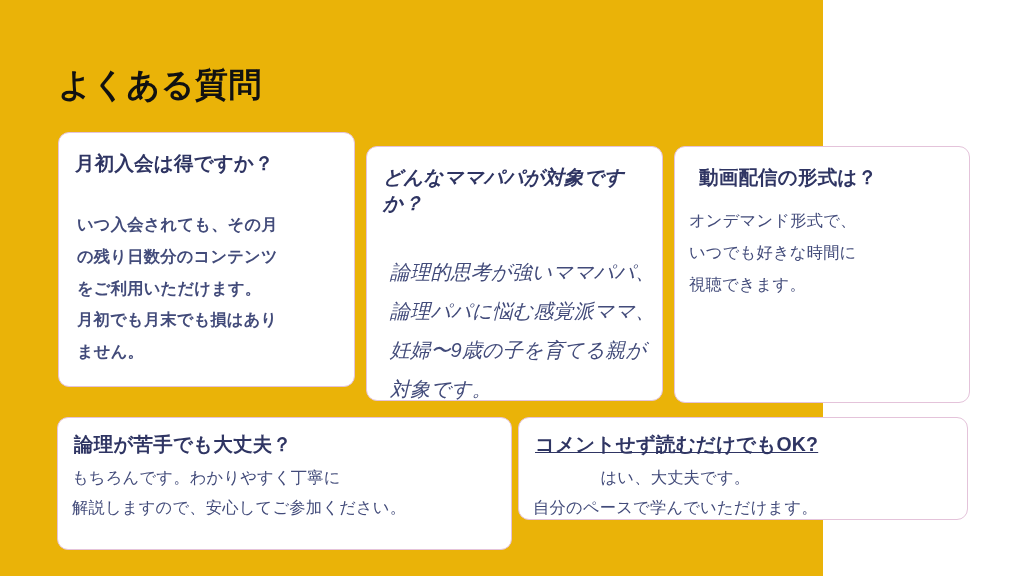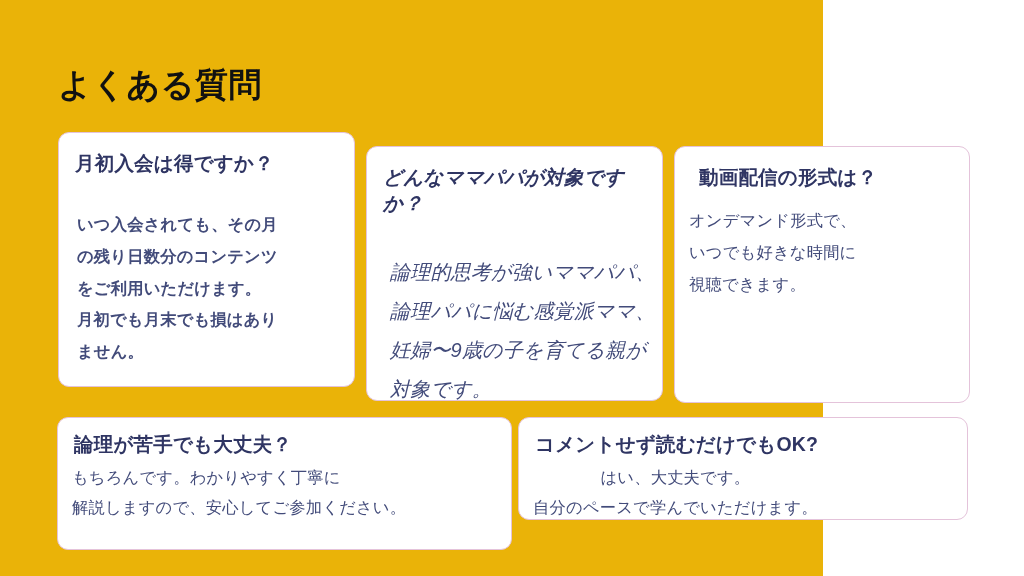--- a/index.html
+++ b/index.html
@@ -71,21 +71,21 @@
   #card-3 .card-title { left: 24px; top: 17px; font-size: 19.5px; line-height: 1.35; }
   #card-3 .card-body  { left: 14px; top: 58px; font-size: 16.3px; line-height: 1.95; }
 
   
   #card-4 { left: 57px;  top: 417px; width: 455px; height: 133px; }
   #card-4 .card-title { left: 16px; top: 13px; font-size: 19.5px; line-height: 1.35; }
   #card-4 .card-body  { left: 14px; top: 44px; font-size: 16.3px; line-height: 1.85; }
 
   
   #card-5 { left: 518px; top: 417px; width: 450px; height: 103px; }
-  #card-5 .card-title { left: 16px; top: 13px; font-size: 19.5px; line-height: 1.35; }
+  #card-5 .card-title { left: 16px; top: 13px; font-size: 19.5px; line-height: 1.35; text-decoration: underline; }
   #card-5 .card-body  { left: 14px; top: 44px; font-size: 16.3px; line-height: 1.85; text-align: center; }
 </style>
 </head>
 <body>
 
 <div id="slide">
 
   <h1 id="page-title">よくある質問</h1>
 
   <div class="faq-card" id="card-1">

